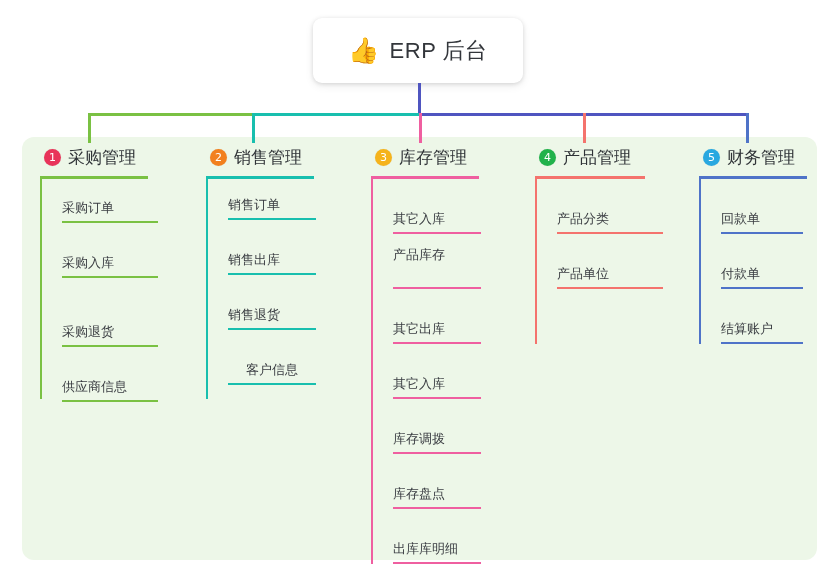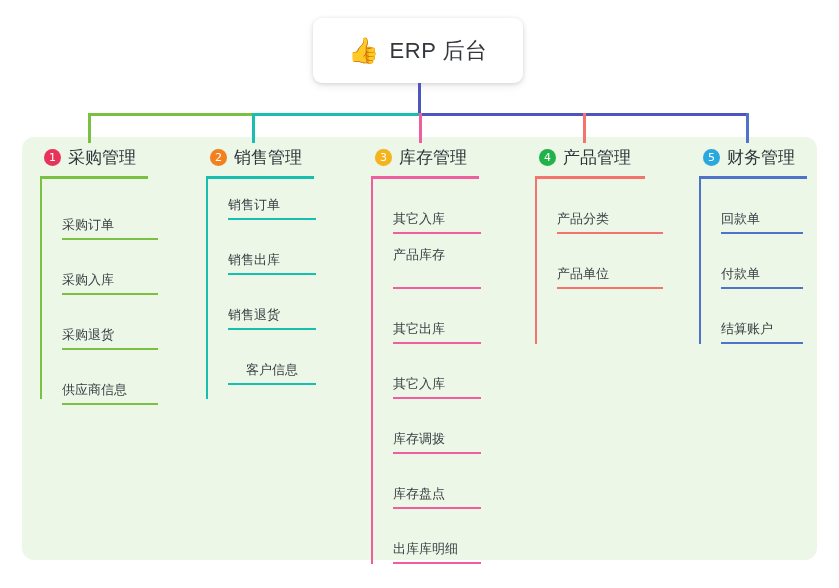--- a/index.html
+++ b/index.html
@@ -119,29 +119,29 @@
     </div>
   <div id="branches">
       <div class="branch" style="left: 40px;">
         <div class="branch-head">
           <span class="badge" style="background: rgb(232, 52, 90);">1</span>
           <span class="branch-title">采购管理</span>
         </div>
         <div class="head-rule" style="width: 108px; background: rgb(122, 193, 67);"></div>
         <div class="leaves" style="height: 220px;">
           <div class="spine" style="background: rgb(122, 193, 67); height: 220px;"></div>
-          <div class="leaf" style="height: 61px; font-family: Liberation Mono, monospace;">
+          <div class="leaf" style="height: 44px; font-family: Liberation Mono, monospace;">
             <div class="leaf-label">采购订单</div>
             <div class="leaf-rule" style="width: 96px; background: rgb(122, 193, 67);"></div>
           </div>
           <div class="leaf" style="height: 55px;">
             <div class="leaf-label">采购入库</div>
             <div class="leaf-rule" style="width: 96px; background: rgb(122, 193, 67);"></div>
           </div>
-          <div class="leaf" style="height: 55px;">
+          <div class="leaf" style="height: 69px;">
             <div class="leaf-label">采购退货</div>
             <div class="leaf-rule" style="width: 96px; background: rgb(122, 193, 67);"></div>
           </div>
           <div class="leaf" style="height: 55px;">
             <div class="leaf-label">供应商信息</div>
             <div class="leaf-rule" style="width: 96px; background: rgb(122, 193, 67);"></div>
           </div>
         </div>
       </div>
       <div class="branch" style="left: 206px;">

